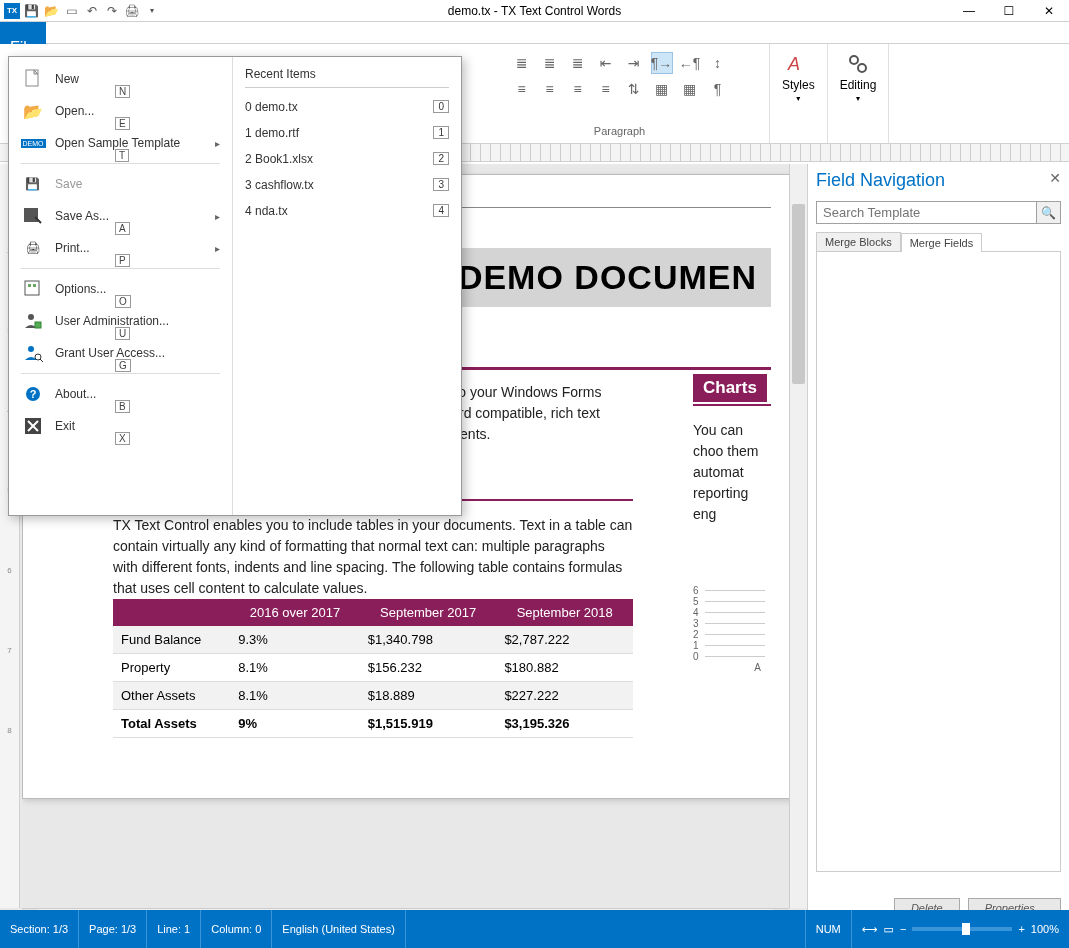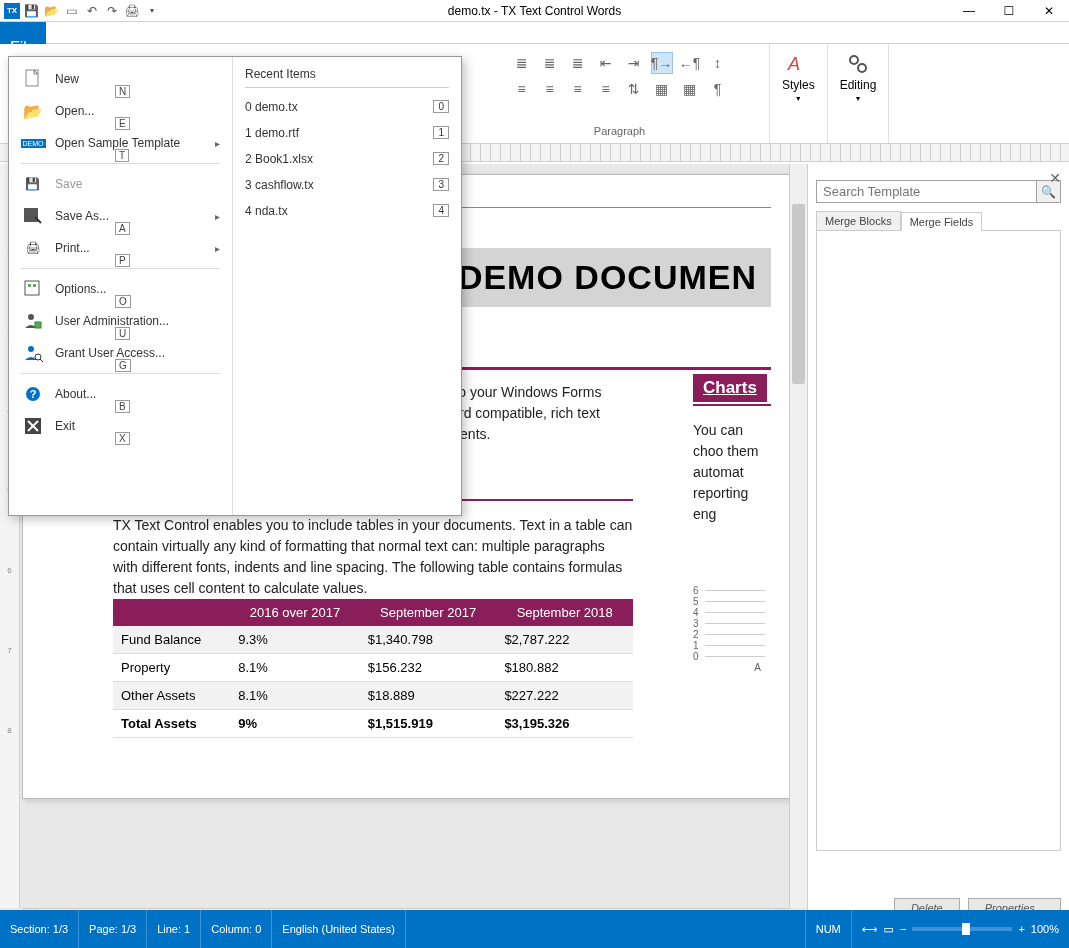--- a/index.html
+++ b/index.html
@@ -45,21 +45,21 @@
 .vscroll .thumb { position: absolute; top: 40px; height: 180px; left: 2px; right: 2px; background: #c8c8c8; border-radius: 2px; }
 
 
 .page hr.top { border: none; border-top: 1px solid #888; margin: 8px 0 40px 0; }
 .hero { background: #d4d4d4; padding: 10px 14px; font-size: 34px; font-weight: 900; letter-spacing: 1px; font-family: Arial, sans-serif; text-align: right; }
 .purple-line { height: 3px; background: #8a1e5a; margin-top: 60px; }
 .cols { display: flex; gap: 60px; margin-top: 12px; }
 .col1 { flex: 0 0 520px; }
 .col2 { flex: 1; }
 .body-text { font-size: 14px; color: #222; line-height: 1.5; }
-.section-head { display: inline-block; background: #8a1e5a; color: #fff; font-weight: 700; padding: 4px 10px; font-size: 17px; margin-top: 24px; text-decoration: underline; }
+.section-head { display: inline-block; background: #8a1e5a; color: #fff; font-weight: 700; padding: 4px 10px; font-size: 17px; margin-top: 24px; }
 .sec-under { height: 2px; background: #8a1e5a; margin-top: 2px; }
 .tip { background: #fff79a; font-size: 12px; color: #6a5a00; padding: 2px 4px; margin-top: 20px; display: inline-block; }
 table.dt { border-collapse: collapse; width: 100%; font-size: 13px; margin-top: 0; }
 table.dt th { background: #8a1e5a; color: #fff; text-align: center; padding: 6px 8px; font-weight: 400; }
 table.dt td { padding: 6px 8px; border-bottom: 1px solid #ddd; }
 table.dt td:first-child { text-align: left; }
 table.dt tr:nth-child(even) td { background: #f2f2f2; }
 table.dt tr.total td { font-weight: 700; }
 .chart { margin-top: 60px; }
 .chart .yaxis { font-size: 10px; color: #666; }
@@ -273,20 +273,21 @@
       <div class="thumb"></div>
     </div>
   <div class="hscroll">
     <div class="arrow" style="left:0;">◂</div>
     <div class="thumb"></div>
     <div class="arrow" style="right:0;">▸</div>
   </div>
 </div>
 
 <div class="panel">
+  <h2>Field Navigation</h2>
   <span class="close">✕</span>
   <div class="search">
     <input placeholder="Search Template" style="">
     <button>🔍</button>
   </div>
   <div class="tabs">
     <div class="ptab">Merge Blocks</div>
     <div class="ptab active">Merge Fields</div>
   </div>
   <div class="tree"></div>

